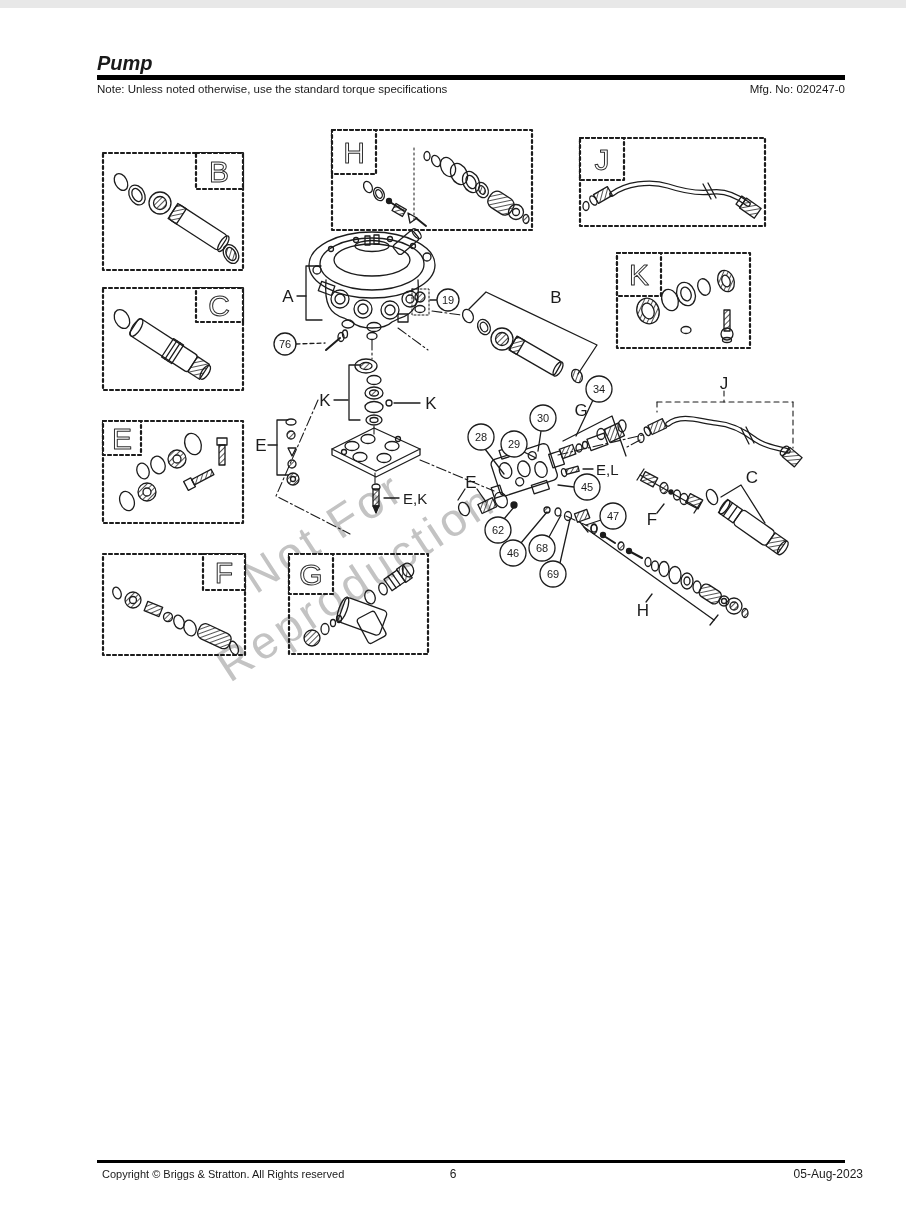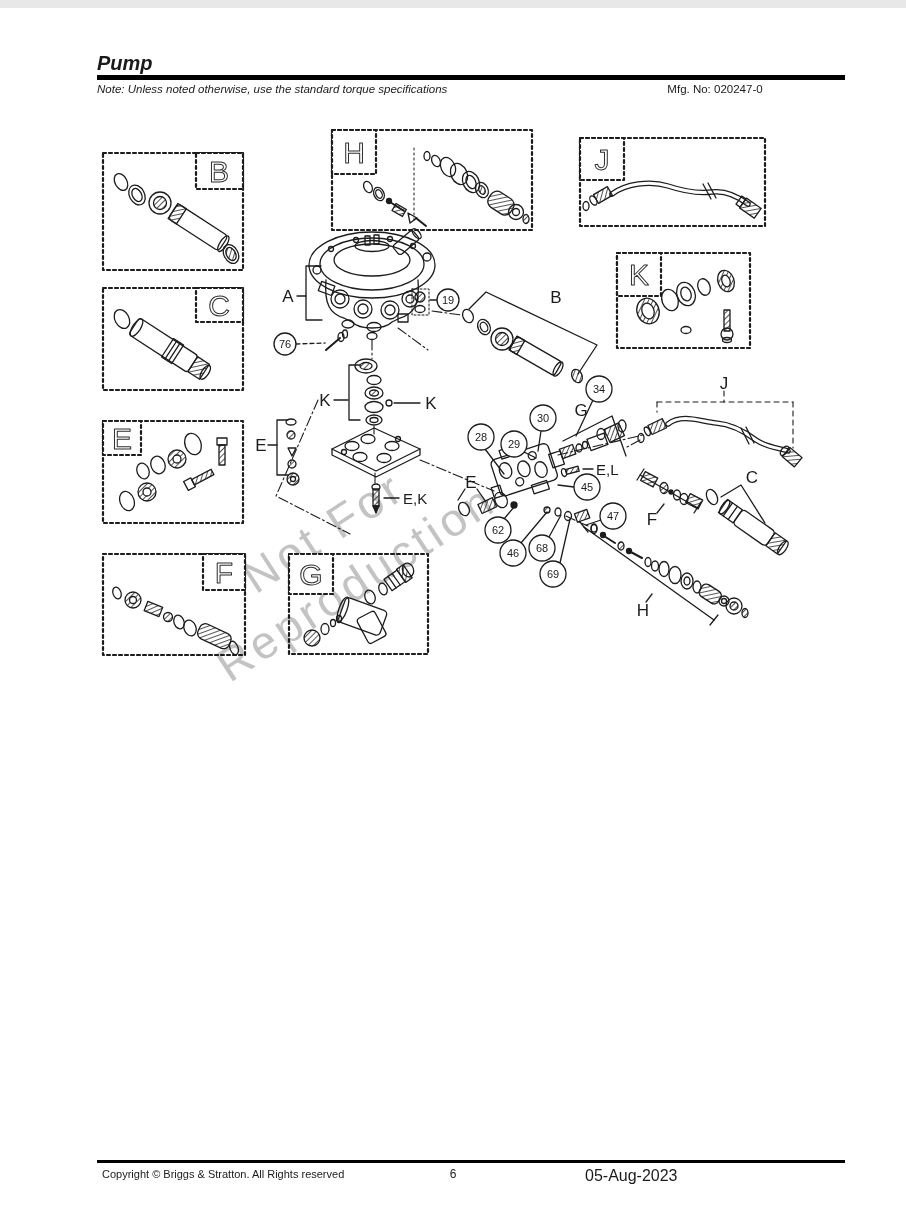--- a/index.html
+++ b/index.html
@@ -3,27 +3,27 @@
 <meta charset="utf-8">
 <style>
   html,body{margin:0;padding:0;background:#e8e8e8;}
   .page{
     position:relative;width:906px;height:1208px;background:#ffffff;
     font-family:"Liberation Sans",sans-serif;color:#1a1a1a;overflow:hidden;margin:8px auto;
   }
   
   .hdr-title{position:absolute;left:97px;top:44px;font-size:20px;font-weight:bold;font-style:italic;}
   .hdr-bar{position:absolute;left:97px;top:67px;width:748px;height:5px;background:#000;}
-  .hdr-note{position:absolute;left:97px;top:75px;font-size:11.5px;font-style:italic;}
-  .hdr-mfg{position:absolute;top:75px;left:585px;width:260px;text-align:center;font-size:11.5px;}
+  .hdr-note{position:absolute;left:97px;top:75px;font-size:11.5px;}
+  .hdr-mfg{position:absolute;top:75px;left:585px;width:260px;text-align:right;font-size:11.5px;}
   
   .ftr-bar{position:absolute;left:97px;top:1152px;width:748px;height:3px;background:#000;}
   .ftr-copy{position:absolute;left:102px;top:1160px;font-size:11px;}
   .ftr-page{position:absolute;left:0;top:1159px;width:906px;text-align:center;font-size:12px;}
-  .ftr-date{position:absolute;top:1159px;left:585px;width:260px;font-size:16px;}
+  .ftr-date{position:absolute;top:1159px;left:603px;width:260px;text-align:right;font-size:12px;}
   
   .wm{
     position:absolute;left:70px;top:390px;width:540px;height:320px;
     display:flex;flex-direction:column;align-items:center;justify-content:center;
     transform:rotate(-33deg);z-index:1;pointer-events:none;
   }
   .wm span{font-size:46px;letter-spacing:4px;color:#c3c3c3;line-height:1.3;font-weight:400;}
   
   svg.diagram{position:absolute;left:0;top:0;z-index:2;}
   .art{stroke:#1c1c1c;fill:none;stroke-width:1.3;stroke-linecap:round;stroke-linejoin:round;}

